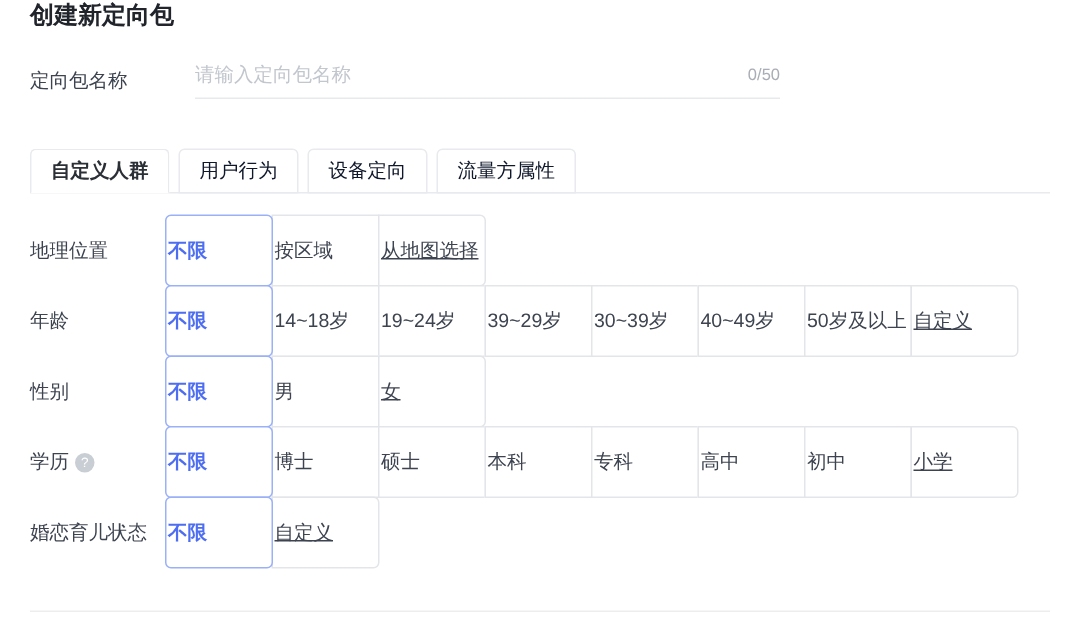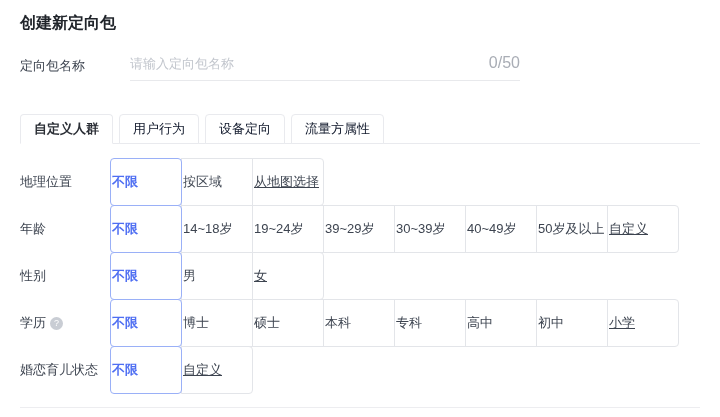--- a/index.html
+++ b/index.html
@@ -5,37 +5,36 @@
   html,body{margin:0;padding:0;background:#fff;}
   body{
     width:720px;height:417px;overflow:hidden;position:relative;
     font-family:"Liberation Sans","DejaVu Sans",sans-serif;
     -webkit-font-smoothing:antialiased;
   }
   .page{padding:0 20px;}
 
   
   .page-title{
-    padding-top:12px;
     font-size:16px;font-weight:bold;color:#21252b;line-height:22px;
   }
 
   
   .name-row{margin-top:20px;display:flex;align-items:flex-start;}
   .name-label{width:110px;font-size:13px;color:#3d4450;line-height:20px;padding-top:2px;}
   .input-wrap{
     width:390px;display:flex;align-items:center;
     border-bottom:1px solid #e8e9ec;padding-bottom:8px;
   }
   .input-wrap input{
     flex:1;border:none;outline:none;font-size:13px;color:#333;
     font-family:"Liberation Sans","DejaVu Sans",sans-serif;padding:0;background:transparent;
   }
   .input-wrap input::placeholder{color:#c2c6cd;}
-  .char-counter{font-size:16px;color:#a9adb5;margin-left:8px;white-space:nowrap;}
+  .char-counter{font-size:11px;color:#a9adb5;margin-left:8px;white-space:nowrap;}
 
   
   .tab-bar{
     margin-top:33px;display:flex;gap:6px;align-items:flex-end;
     border-bottom:1px solid #e9eaee;padding:0;
   }
   .tab{
     height:30px;line-height:28px;box-sizing:border-box;
     padding:0 13px;background:#fff;
     border:1px solid #e9eaee;border-radius:4px 4px 0 0;

